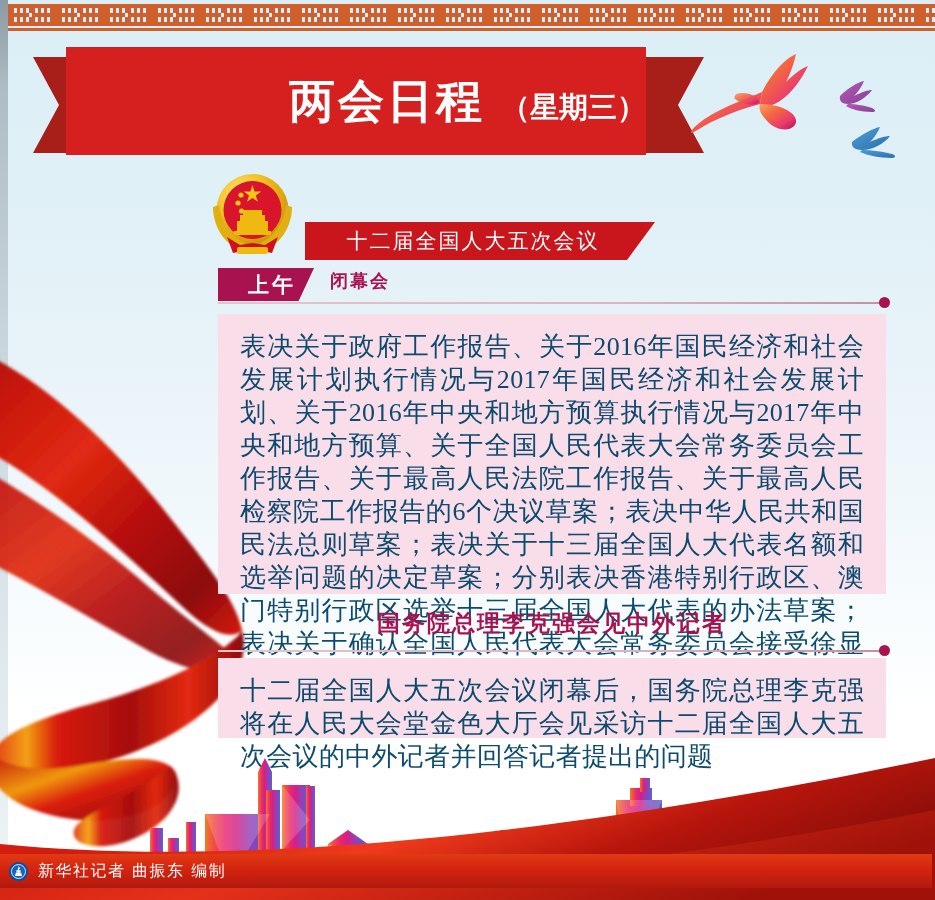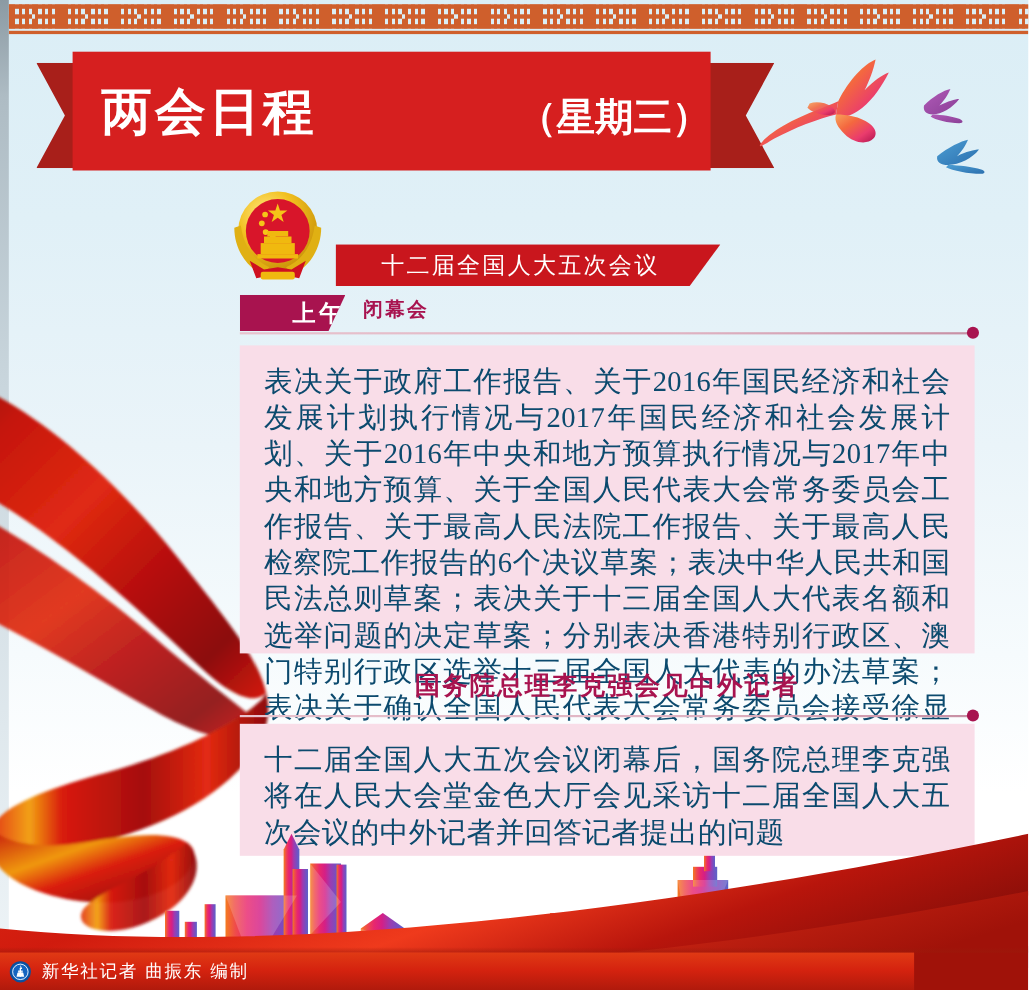--- a/index.html
+++ b/index.html
@@ -78,33 +78,33 @@
     left:33px;
     clip-path:polygon(0 0,100% 0,100% 100%,0 100%,26px 50%);
   }
   .banner-tail.right{
     left:612px;
     clip-path:polygon(0 0,100% 0,66px 50%,100% 100%,0 100%);
   }
   .banner{
     position:absolute; left:66px; top:47px; width:580px; height:108px;
     background:#d61f1f;
-    display:flex; align-items:center; justify-content:space-between;
+    display:flex; align-items:center; justify-content:flex-end;
     padding-left:26px; gap:16px;
   }
   .banner-title{
     color:#ffffff; font-size:46px; font-weight:bold;
     letter-spacing:3px; line-height:1;
     font-family:"DejaVu Sans","Liberation Sans",sans-serif;
   }
   .banner-date{
     color:#ffffff; font-weight:bold; text-align:center; line-height:1.12;
   }
   .banner-date .d1{ display:block; font-size:31px; letter-spacing:0px; }
-  .banner-date .d2{ display:block; font-size:35px; letter-spacing:0px;margin-top:13px; }
+  .banner-date .d2{ display:block; font-size:29px; letter-spacing:0px;margin-top:13px; }
 
   
   .birds{ position:absolute; left:690px; top:50px; width:245px; height:130px; }
 
   
   .emblem{ position:absolute; left:205px; top:165px; width:95px; height:95px; }
   .session-tag{
     position:absolute; left:305px; top:222px; width:350px; height:38px;
     background:#c9161d;
     clip-path:polygon(0 0,100% 0,92% 100%,0 100%);
@@ -114,21 +114,21 @@
     color:#ffffff; font-size:21px; font-weight:normal; letter-spacing:2px;
     padding-right:14px;
   }
 
   
   .slot-row{ position:absolute; left:218px; top:268px; width:668px; height:36px; }
   .time-badge{
     position:absolute; left:0; top:0; width:96px; height:33px;
     background:#a8134f;
     clip-path:polygon(0 0,100% 0,84% 100%,0 100%);
-    display:flex; align-items:center; justify-content:flex-end;
+    display:flex; align-items:center; justify-content:center;
     padding-left:12px;
   }
   .time-badge span{
     color:#ffffff; font-size:21px; font-weight:bold; letter-spacing:3px;
   }
   .slot-title{
     position:absolute; left:112px; top:1px;
     color:#a8134f; font-size:18px; font-weight:bold; letter-spacing:2px;
   }
   .rule{
@@ -144,37 +144,37 @@
   .panel{
     position:absolute; background:#f9dde8;
     padding:16px 22px 16px 22px;
   }
   .panel p{
     color:#0c4a6e; font-size:26px; line-height:33px;
     letter-spacing:0.3px; text-align:justify;
     font-family:Liberation Serif, serif;
   }
   #panel-1{ left:218px; top:314px; width:668px; height:280px; }
-  #panel-2{ left:218px; top:658px; width:668px; height:120px; }
+  #panel-2{ left:218px; top:658px; width:668px; height:80px; }
 
   
   .sec2-row{ position:absolute; left:218px; top:608px; width:668px; height:44px; }
   .sec2-title{
     position:absolute; left:0; top:0; width:100%;
     text-align:center; color:#a8134f; font-size:23px; font-weight:bold;
     letter-spacing:2px;
   }
 
   
   .skyline{ position:absolute; left:0; bottom:20px; width:935px; height:150px; }
   .swoosh{ position:absolute; left:0; bottom:0; width:935px; height:160px; }
 
   
   .footer-bar{
-    position:absolute; left:0; bottom:0; width:831px; height:34px;
+    position:absolute; left:0; bottom:12px; width:932px; height:34px;
     background:linear-gradient(180deg,#e03a14 0%, #d4220f 48%, #b01a0c 100%);
     display:flex; align-items:center; padding-left:8px; gap:9px;
   }
   .xinhua-logo{ width:21px; height:21px; flex:0 0 auto; }
   .footer-text{
     color:#ffffff; font-size:16px; letter-spacing:1.5px;
     font-family:"DejaVu Sans","Liberation Sans",sans-serif;
   }
   .footer-edge{
     position:absolute; left:0; bottom:34px; width:935px; height:5px;

